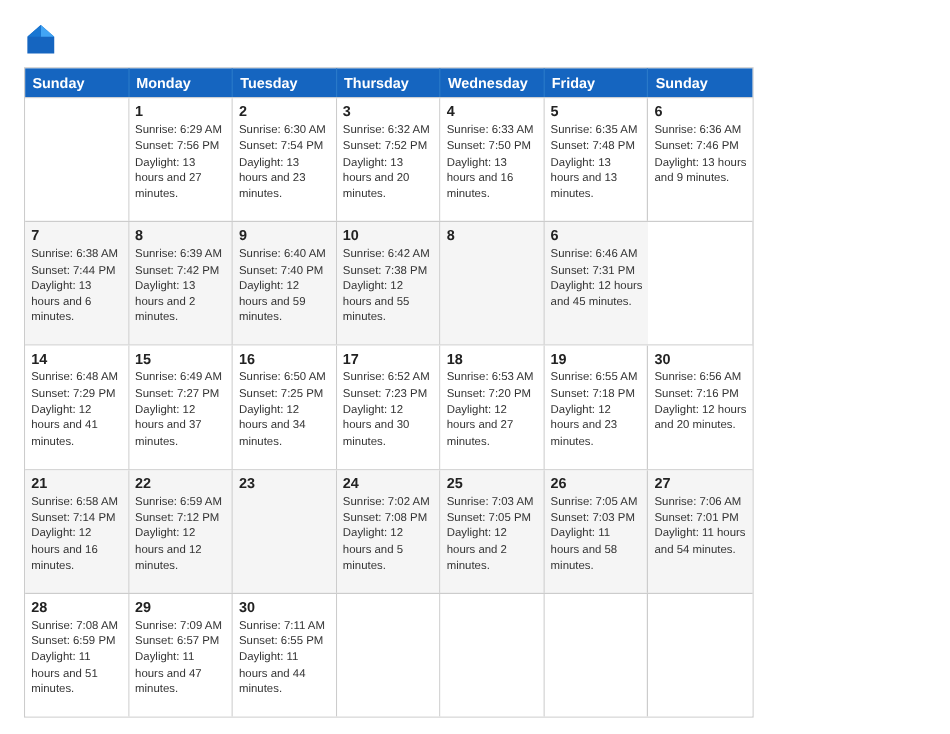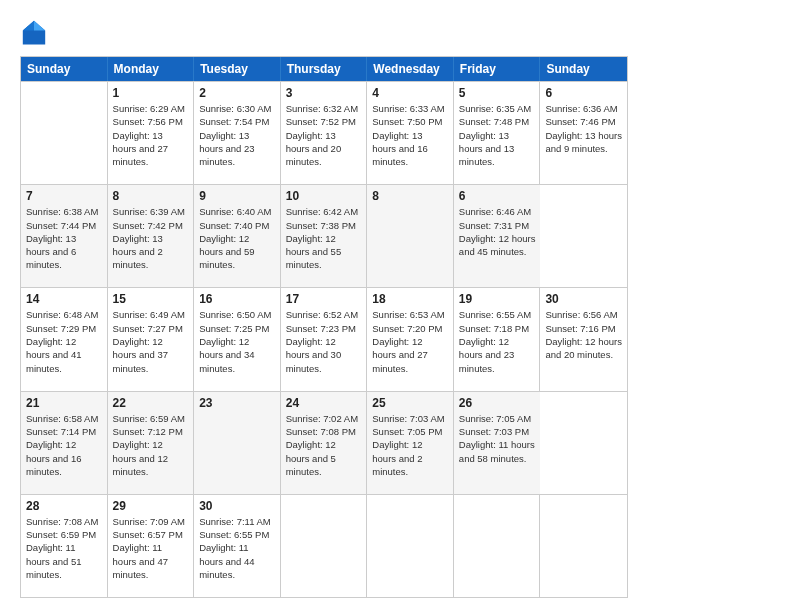--- a/index.html
+++ b/index.html
@@ -239,20 +239,24 @@
             <div class="cell-info">Sunrise: 7:02 AM<br>Sunset: 7:08 PM<br>Daylight: 12 hours and 5 minutes.</div>
           </div>
           <div class="cal-cell">
             <div class="cell-day">25</div>
             <div class="cell-info">Sunrise: 7:03 AM<br>Sunset: 7:05 PM<br>Daylight: 12 hours and 2 minutes.</div>
           </div>
           <div class="cal-cell">
             <div class="cell-day">26</div>
             <div class="cell-info">Sunrise: 7:05 AM<br>Sunset: 7:03 PM<br>Daylight: 11 hours and 58 minutes.</div>
           </div>
+          <div class="cal-cell">
+            <div class="cell-day">27</div>
+            <div class="cell-info">Sunrise: 7:06 AM<br>Sunset: 7:01 PM<br>Daylight: 11 hours and 54 minutes.</div>
+          </div>
         </div>
         <div class="cal-row">
           <div class="cal-cell">
             <div class="cell-day">28</div>
             <div class="cell-info">Sunrise: 7:08 AM<br>Sunset: 6:59 PM<br>Daylight: 11 hours and 51 minutes.</div>
           </div>
           <div class="cal-cell">
             <div class="cell-day">29</div>
             <div class="cell-info">Sunrise: 7:09 AM<br>Sunset: 6:57 PM<br>Daylight: 11 hours and 47 minutes.</div>
           </div>

